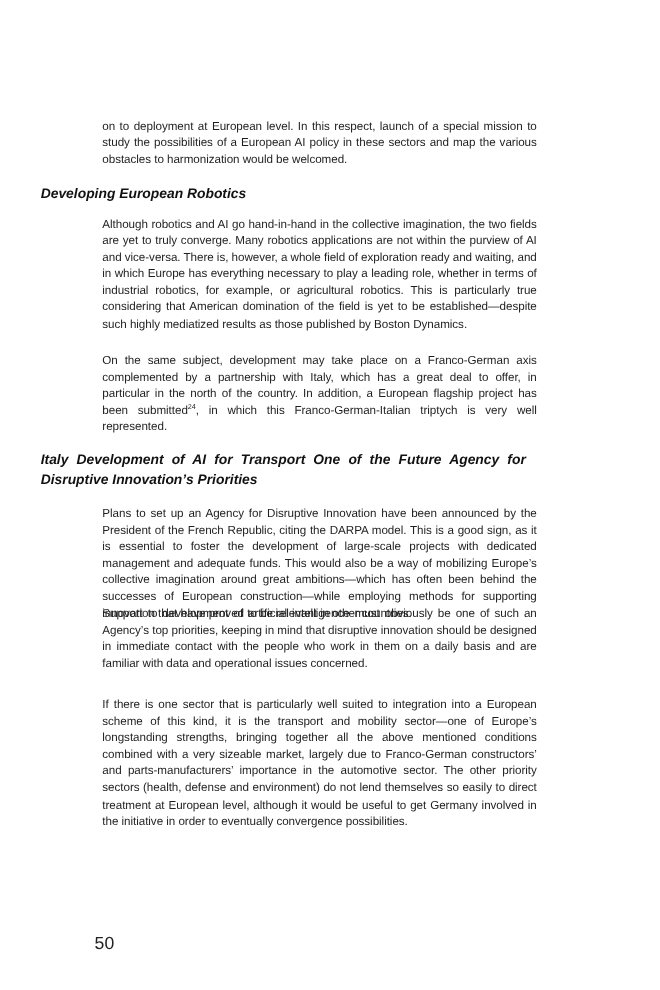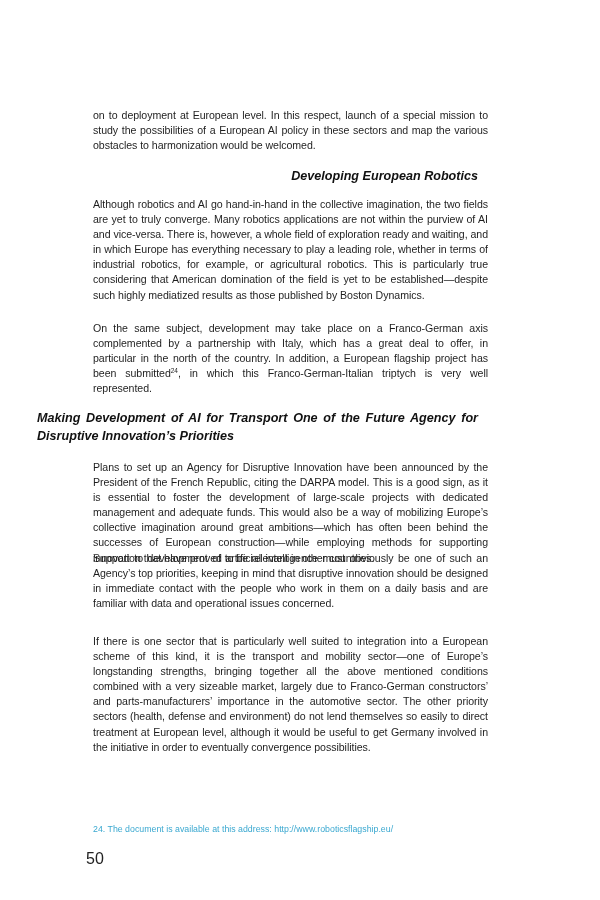--- a/index.html
+++ b/index.html
@@ -35,21 +35,21 @@
       left: 37px;
       width: 441px;
       font-size: 12.6px;
       line-height: 18px;
       font-weight: bold;
       font-style: italic;
       margin: 0;
       text-align: justify;
       color: #111111;
     }
-    .heading.single { text-align: right; }
+    .heading.single { text-align: left; }
     sup {
       font-size: 6.5px;
       line-height: 0;
       vertical-align: 4px;
     }
     .footnote {
       position: absolute;
       left: 93px;
       top: 811px;
       font-size: 8.8px;
@@ -73,25 +73,24 @@
 <div class="page">
 
   <p class="para" style="top:96px;">on to deployment at European level. In this respect, launch of a special mission to study the possibilities of a European AI policy in these sectors and map the various obstacles to harmonization would be welcomed.</p>
 
   <h2 class="heading single" style="top:155px;">Developing European Robotics</h2>
 
   <p class="para" style="top:185px;">Although robotics and AI go hand-in-hand in the collective imagination, the two fields are yet to truly converge. Many robotics applications are not within the purview of AI and vice-versa. There is, however, a whole field of exploration ready and waiting, and in which Europe has everything necessary to play a leading role, whether in terms of industrial robotics, for example, or agricultural robotics. This is particularly true considering that American domination of the field is yet to be established—despite such highly mediatized results as those published by Boston Dynamics.</p>
 
   <p class="para" style="top:309px;"><span>On the same subject, development may take place on a Franco-German axis complemented by a partnership with Italy, which has a great deal to offer, in particular in the north of the country. In addition, a European flagship project has been submitted</span><sup>24</sup><span>, in which this Franco-German-Italian triptych is very well represented.</span></p>
 
-  <h2 class="heading" style="top:397px;">Making Development of AI for Transport One of the Future Agency for Disruptive Innovation’s Priorities</h2>
+  <h2 class="heading" style="top:397px;">Italy Development of AI for Transport One of the Future Agency for Disruptive Innovation’s Priorities</h2>
 
   <p class="para" style="top:448px;">Plans to set up an Agency for Disruptive Innovation have been announced by the President of the French Republic, citing the DARPA model. This is a good sign, as it is essential to foster the development of large-scale projects with dedicated management and adequate funds. This would also be a way of mobilizing Europe’s collective imagination around great ambitions—which has often been behind the successes of European construction—while employing methods for supporting innovation that have proved to be relevant in other countries.</p>
 
   <p class="para" style="top:539px;">Support to development of artificial intelligence must obviously be one of such an Agency’s top priorities, keeping in mind that disruptive innovation should be designed in immediate contact with the people who work in them on a daily basis and are familiar with data and operational issues concerned.</p>
 
   <p class="para" style="top:622px;">If there is one sector that is particularly well suited to integration into a European scheme of this kind, it is the transport and mobility sector—one of Europe’s longstanding strengths, bringing together all the above mentioned conditions combined with a very sizeable market, largely due to Franco-German constructors’ and parts-manufacturers’ importance in the automotive sector. The other priority sectors (health, defense and environment) do not lend themselves so easily to direct treatment at European level, although it would be useful to get Germany involved in the initiative in order to eventually convergence possibilities.</p>
 
-  <p class="footnote">24. The document is available at this address: http://www.roboticsflagship.eu/</p>
 
   <p class="page-number">50</p>
 
 </div>
 
 </body></html>

